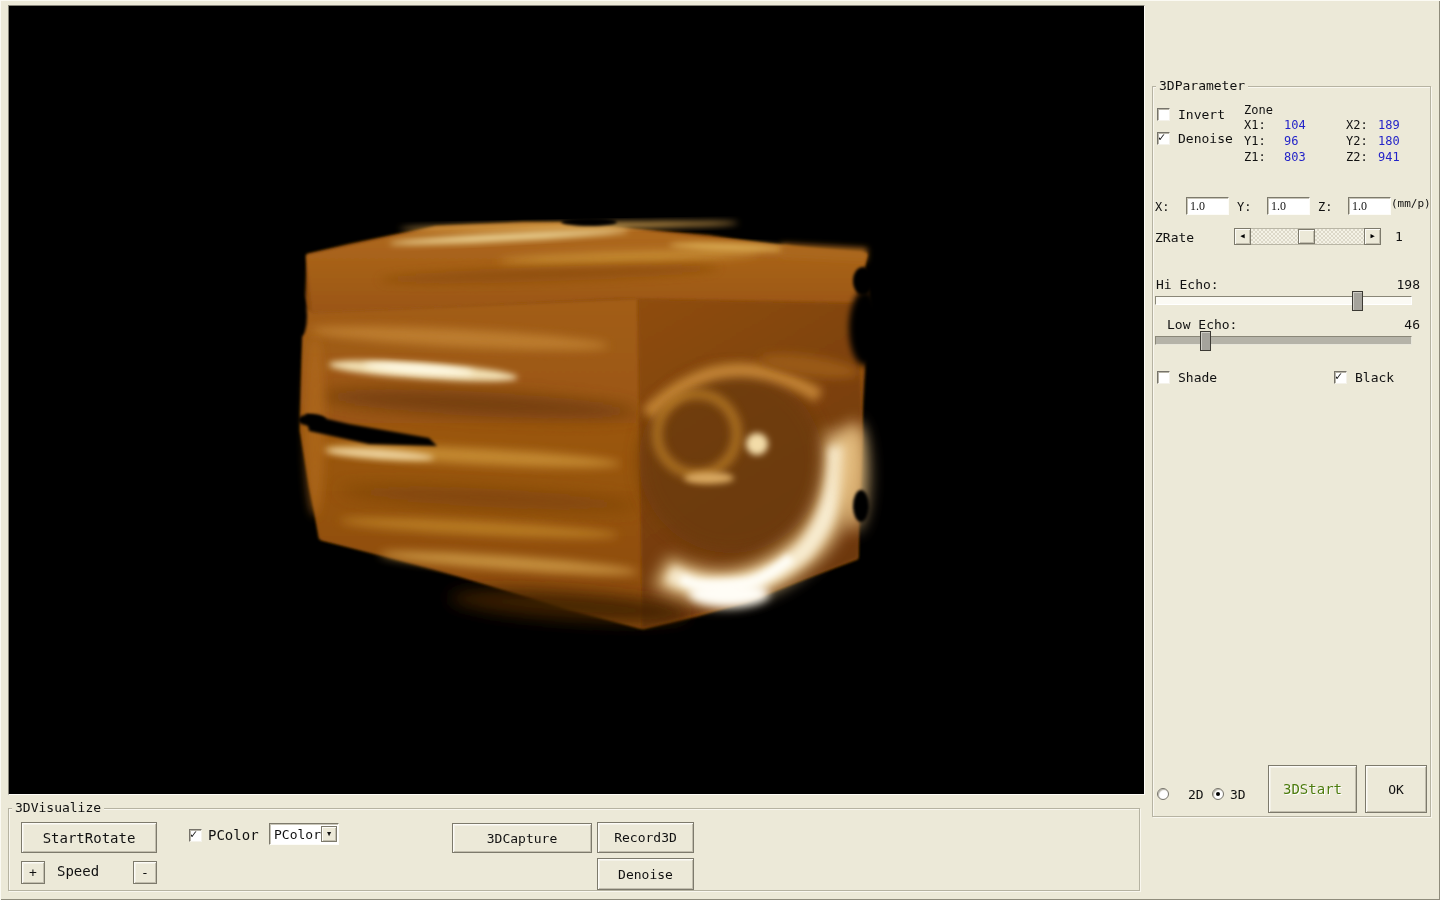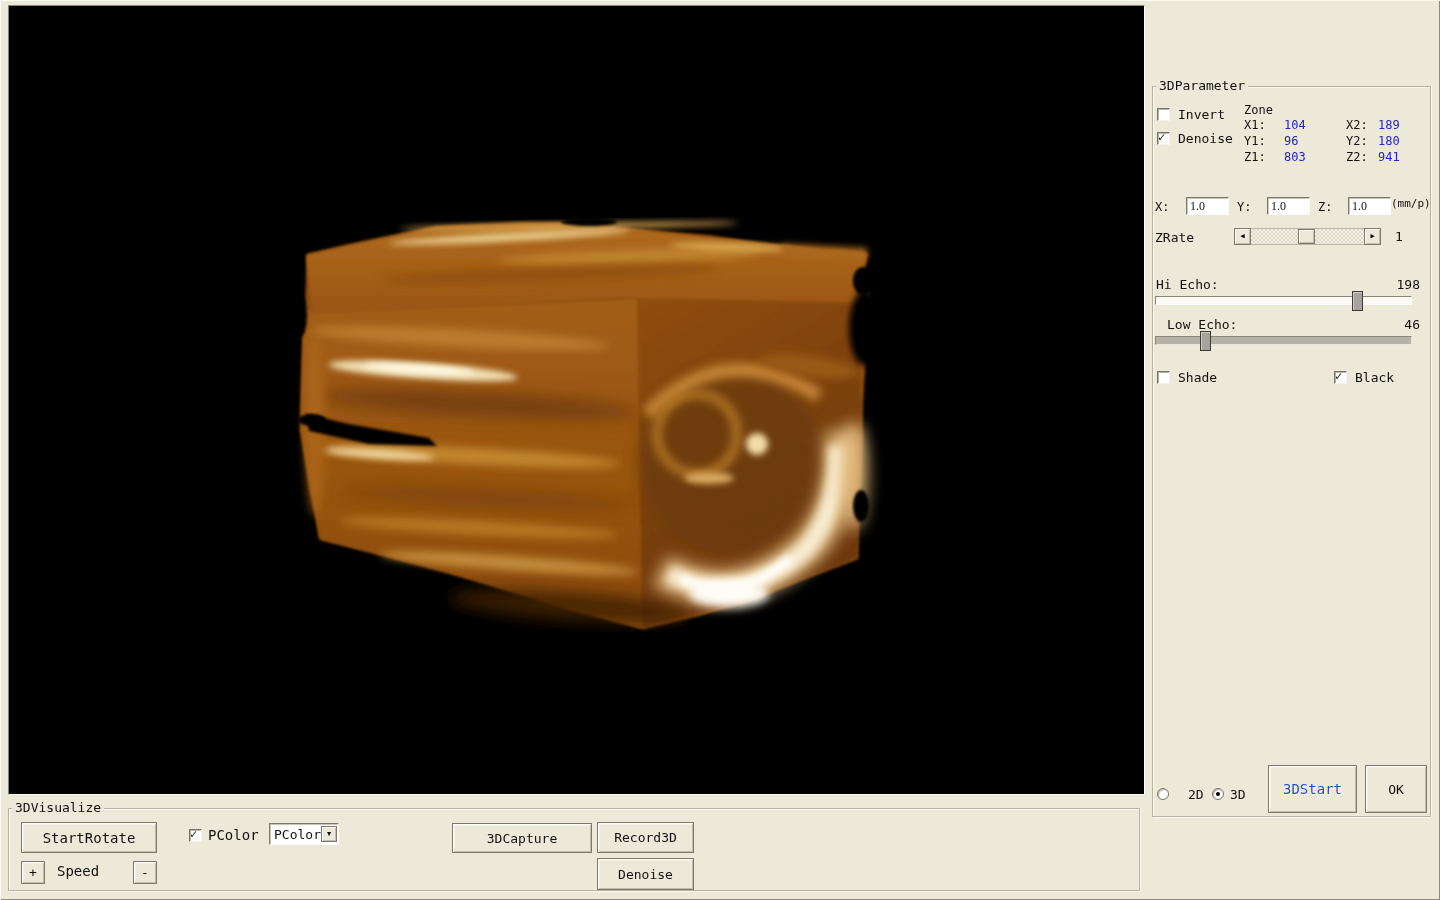--- a/index.html
+++ b/index.html
@@ -39,21 +39,21 @@
     position:absolute;
     background:#ece9d8;
     border:1px solid #7d7a6c;
     box-shadow: inset 1px 1px 0 #fdfcf7, inset -1px -1px 0 #c2beae, inset 2px 2px 0 #f3f1e7;
     font-family:"DejaVu Sans Mono", monospace;
     font-size:13px; color:#111;
     text-align:center; cursor:default;
     display:flex; align-items:center; justify-content:center;
     white-space:nowrap;
   }
-  .btn.disabled { color:#1d4ed8; text-shadow:1px 1px 0 #fff; }
+  .btn.disabled { color:#4d7c0f; text-shadow:1px 1px 0 #fff; }
 
   
   .tin {
     position:absolute;
     background:#fff;
     border:1px solid; border-color:#7d7a6c #fdfcf7 #fdfcf7 #7d7a6c;
     box-shadow: inset 1px 1px 0 #c9c6b8;
     font-family:Liberation Serif, serif;
     font-size:12px; color:#111; padding:0 3px;
     outline:none;

